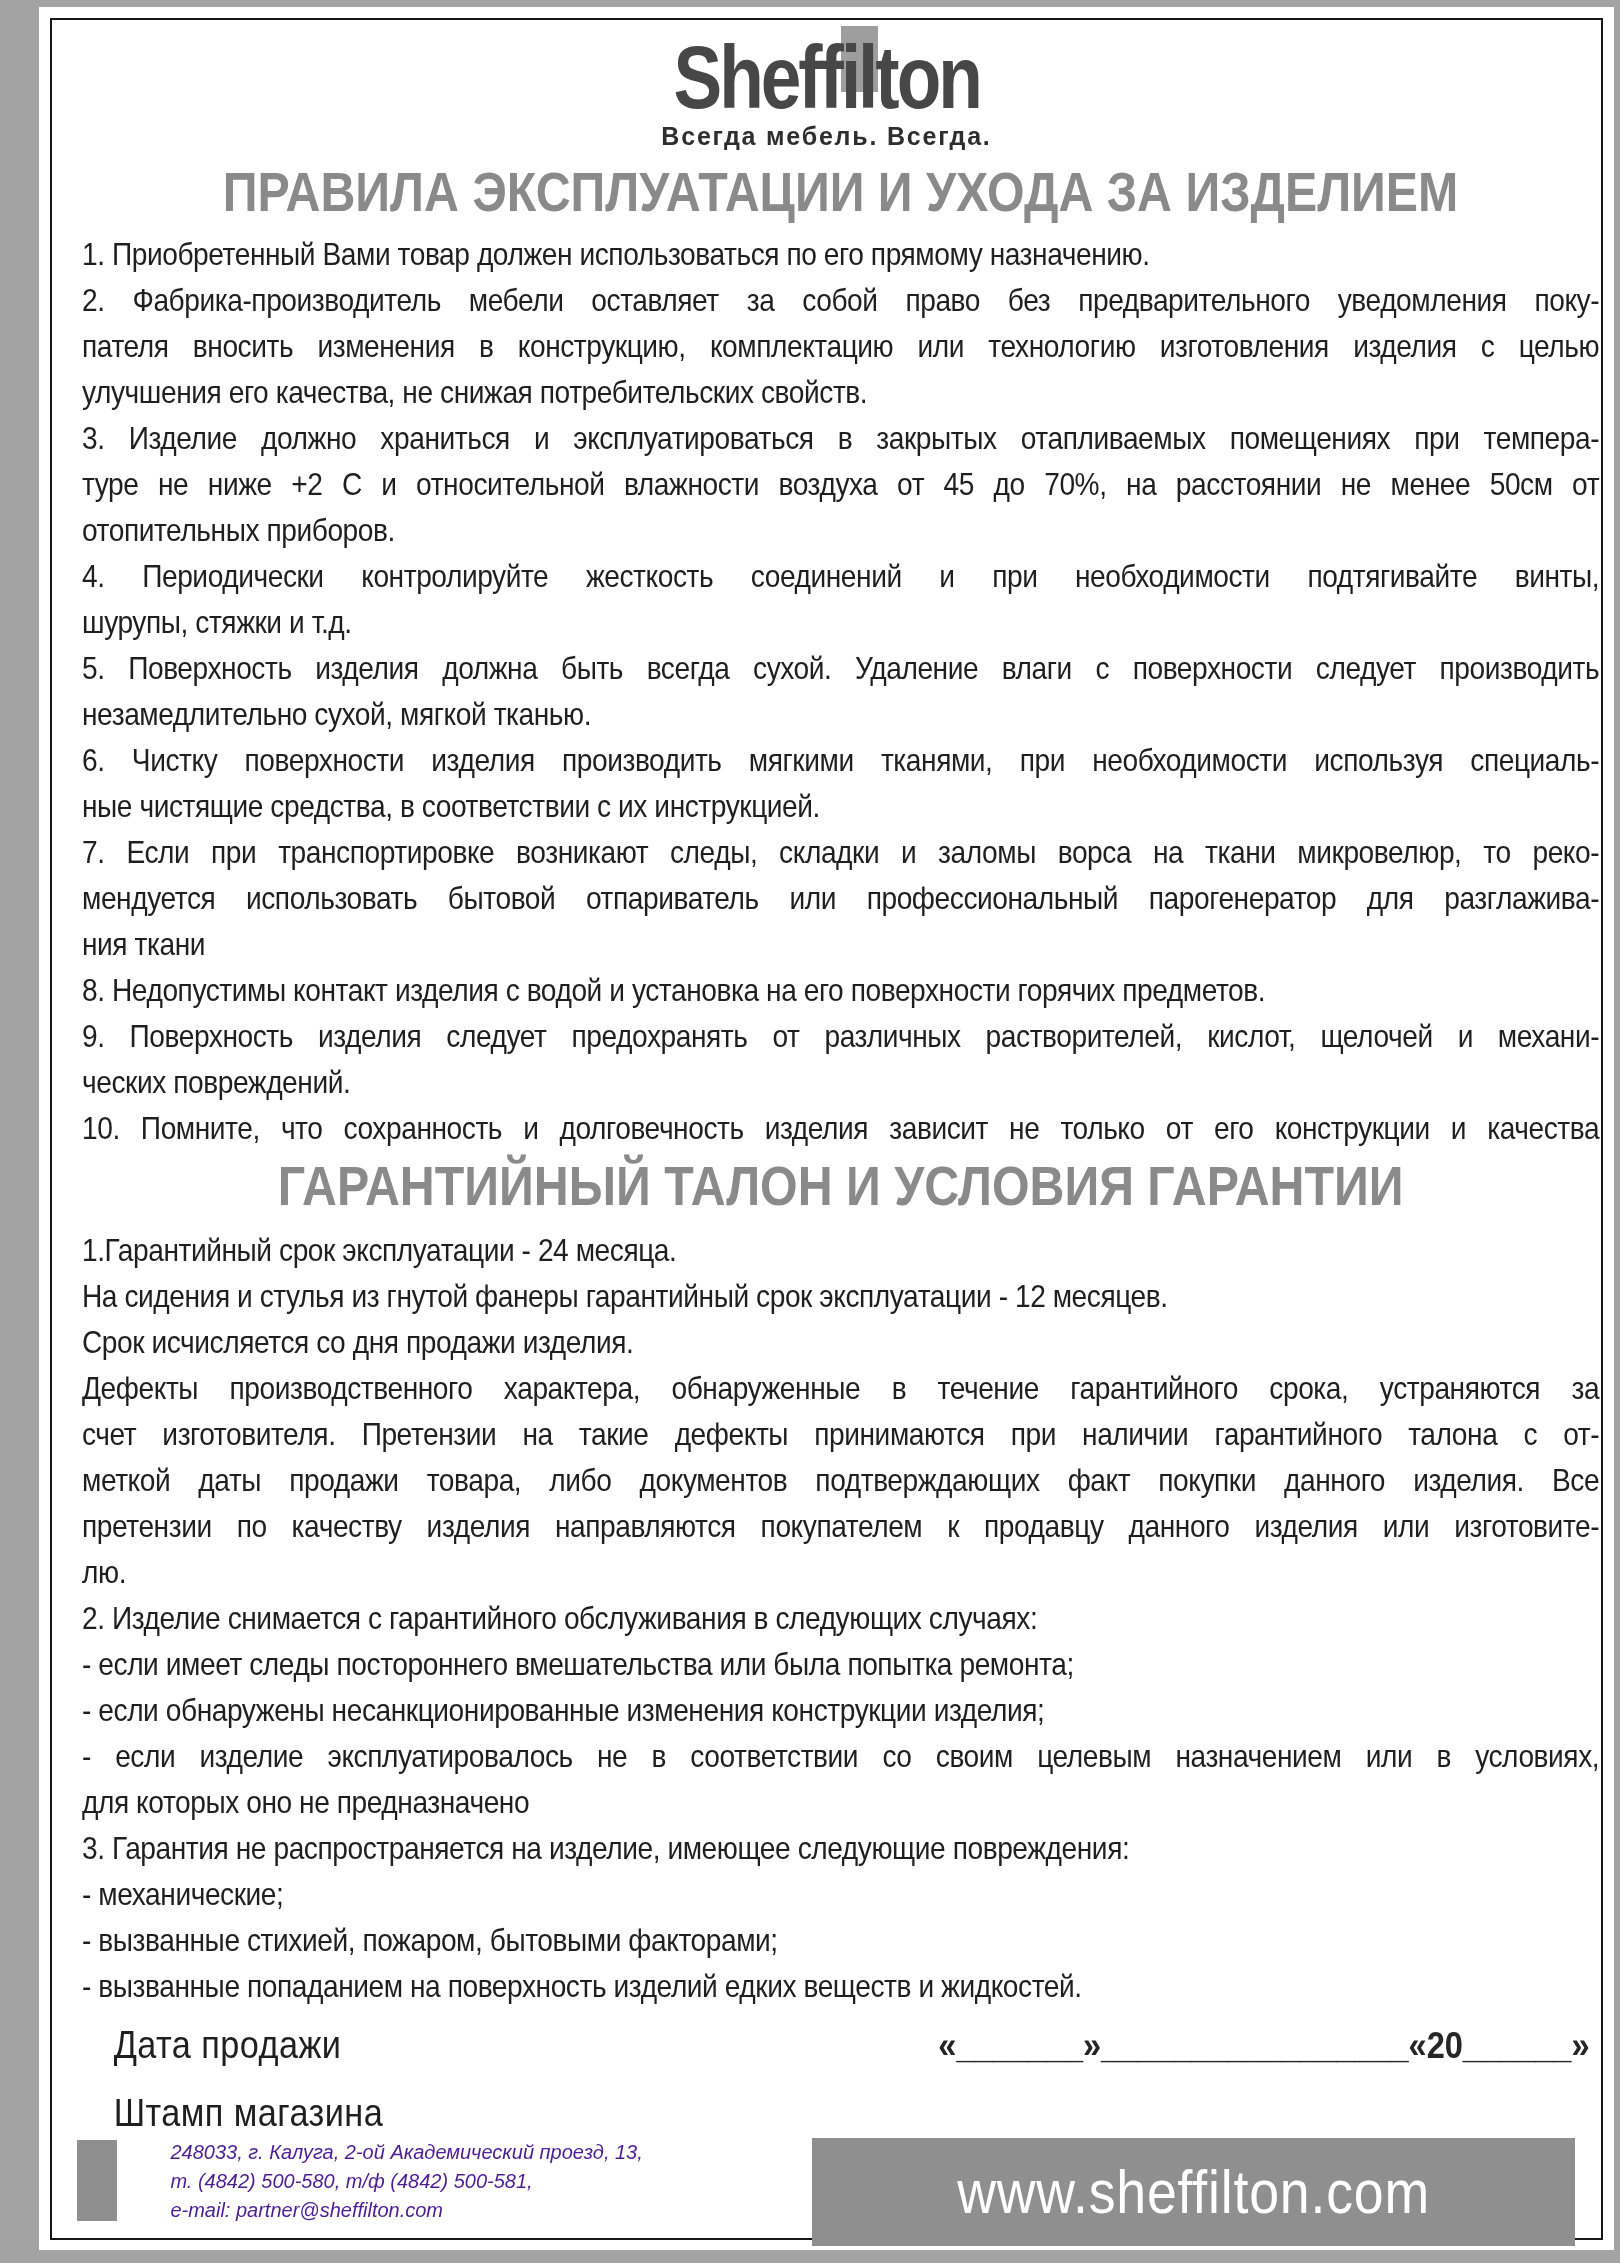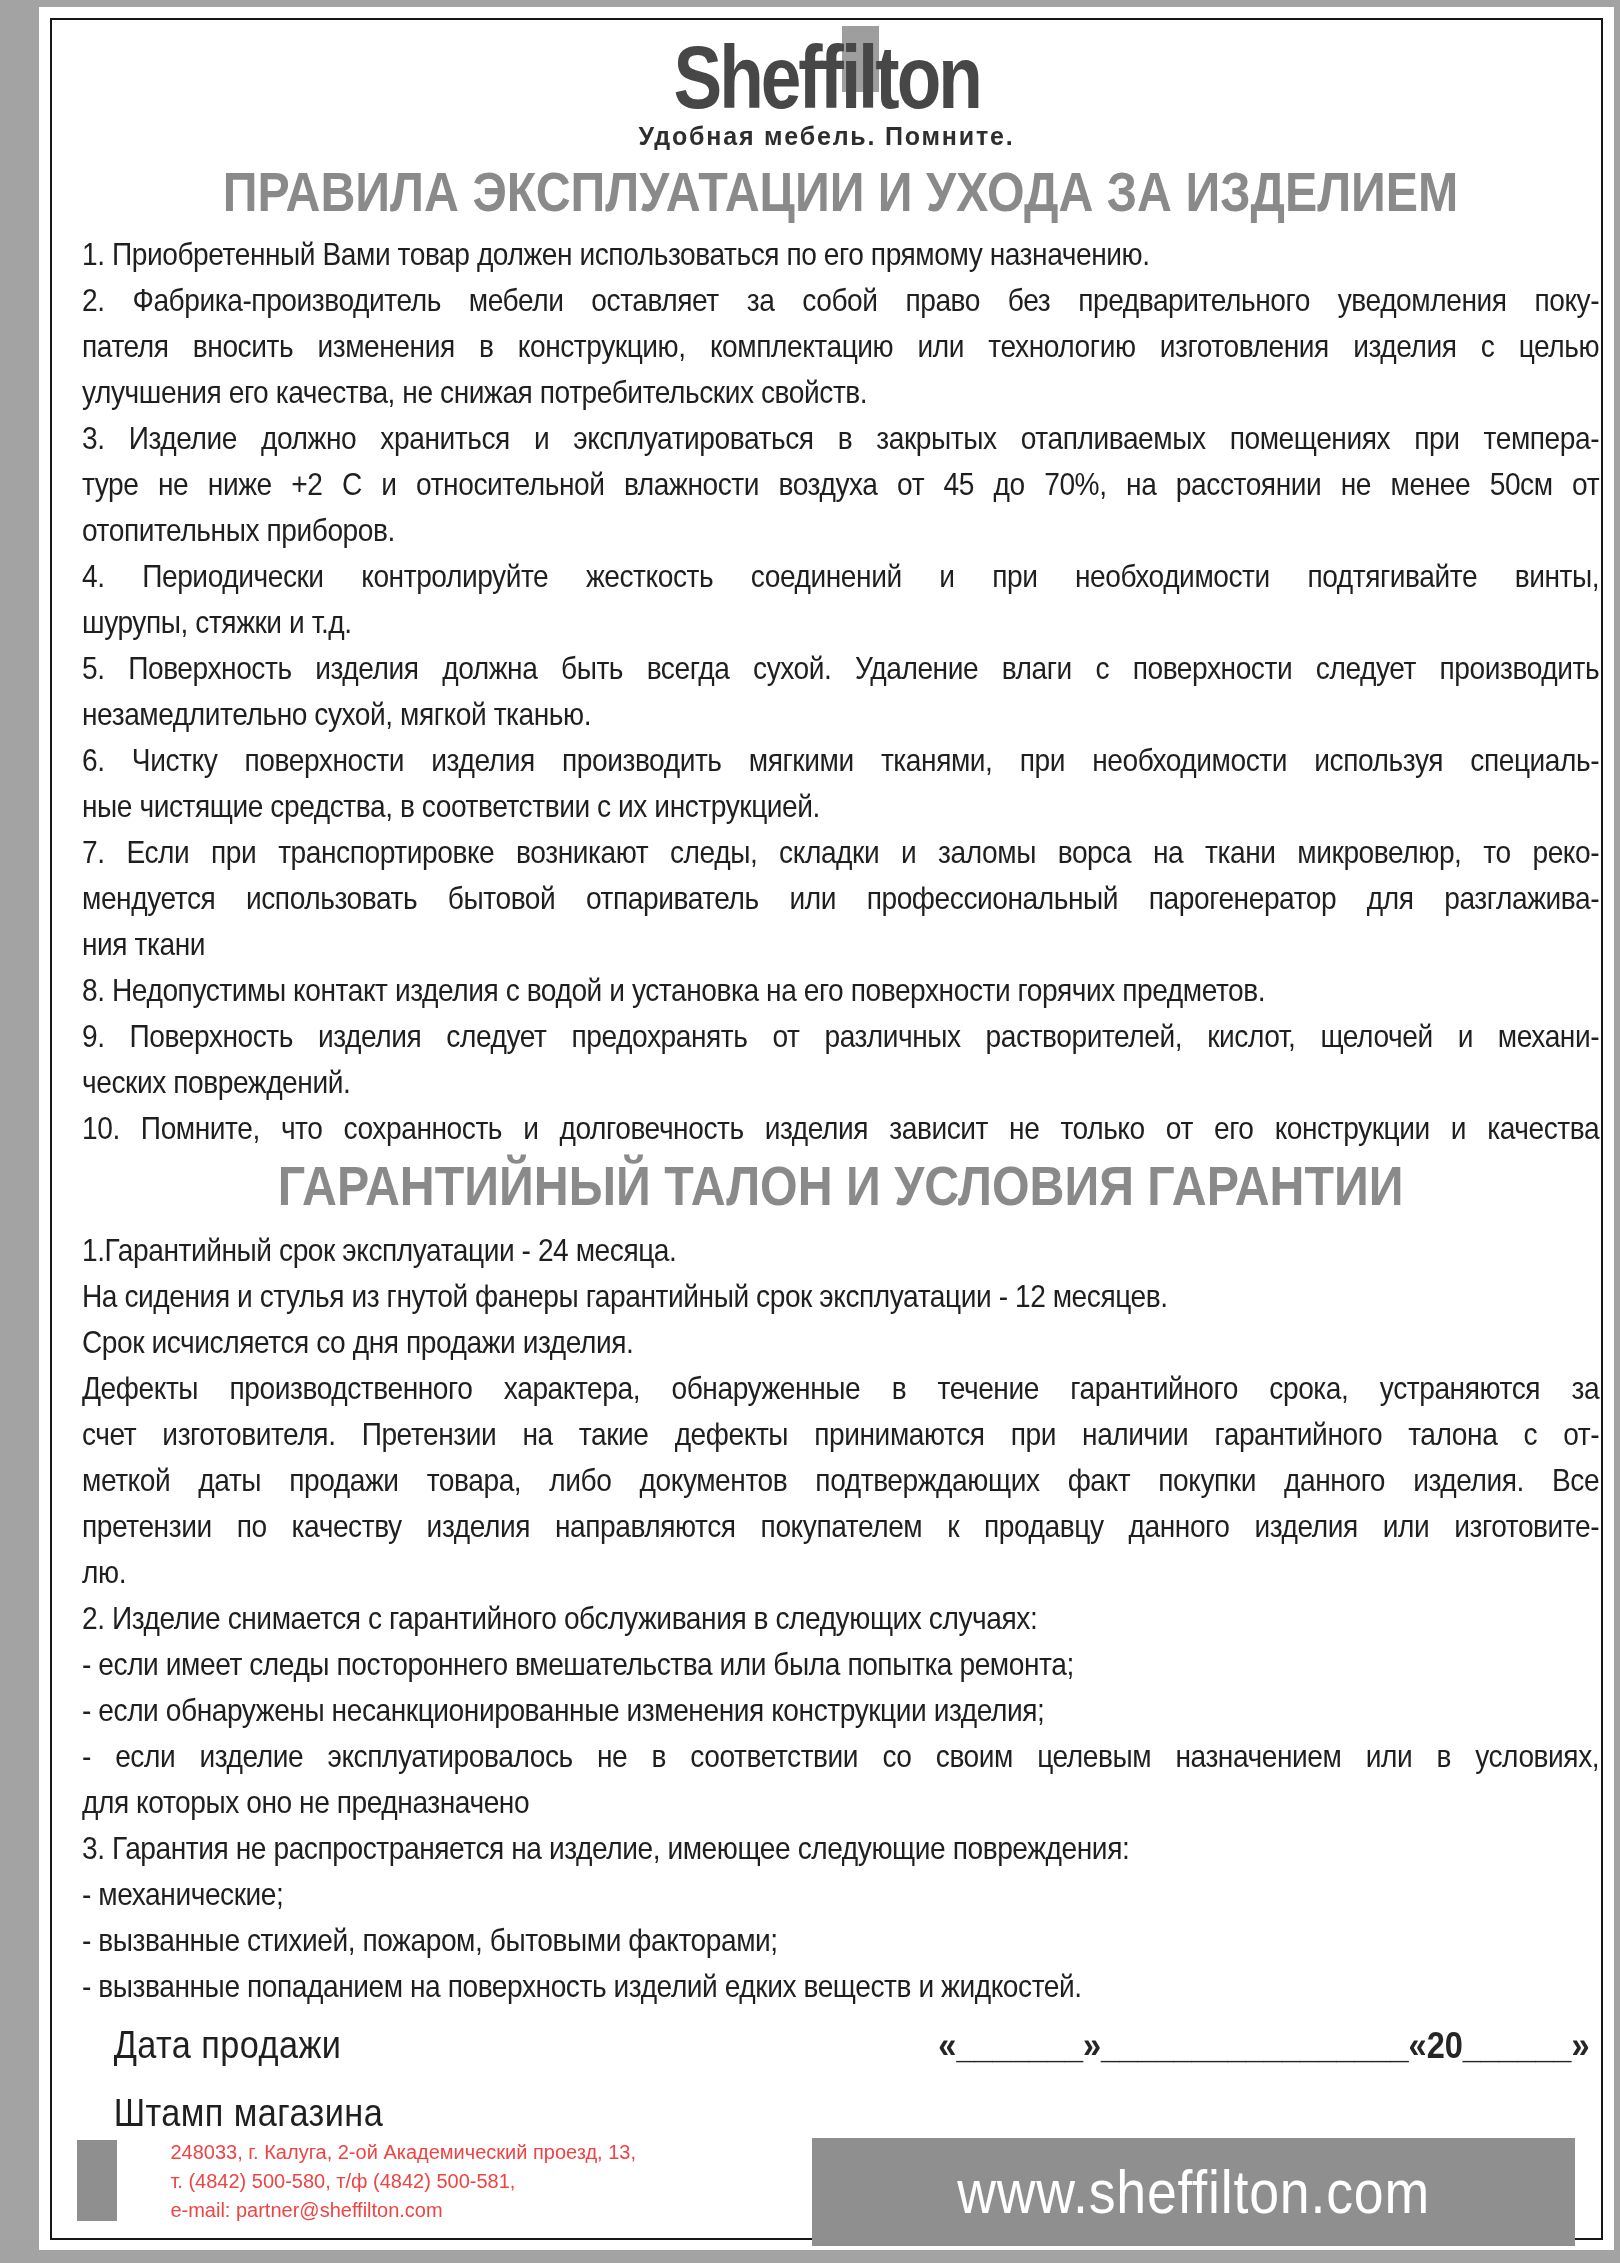--- a/index.html
+++ b/index.html
@@ -44,21 +44,21 @@
     margin-top:14.8px;padding-left:36px;padding-right:11px;
   }
   .date-label{font-size:39px;color:#1f1f1f;letter-spacing:0.5px;}
   .date-blank{font-size:37px;font-weight:bold;color:#262626;letter-spacing:0px;}
   .stamp{margin-top:24px;padding-left:36px;font-size:39px;color:#1f1f1f;letter-spacing:0.5px;}
   
   .footer{position:absolute;left:25px;right:26px;bottom:13px;height:87px;}
   .f-square{position:absolute;left:0;top:1.8px;width:40px;height:81px;background:#8f8f8f;}
   .f-address{
     position:absolute;left:93px;top:0px;
-    font-size:20px;line-height:29px;color:#ef4444;
+    font-size:20px;line-height:29px;color:#4c1d95;font-style:italic;
   }
   .f-address .tline{min-height:29px;}
   .f-banner{
     position:absolute;right:0;top:0;width:763px;height:108px;background:#8f8f8f;
     display:flex;align-items:center;justify-content:center;
   }
   .f-banner span{
     color:#ffffff;font-size:61px;line-height:61px;letter-spacing:0.9px;
     transform:scaleX(0.88);transform-origin:50% 50%;display:inline-block;white-space:nowrap;
   }
@@ -66,21 +66,21 @@
 </head>
 <body>
 
 <div class="paper">
   <div class="frame">
 
     <div class="header">
       <div class="logo-wrap">
         <span class="logo-accent"></span>
         <div class="logo-text">Sheffilton</div>
-        <div class="tagline">Удобная мебель. Помните.</div>
+        <div class="tagline">Всегда мебель. Всегда.</div>
       </div>
     </div>
 
     <div class="squeeze">
       <div class="sec-title">ПРАВИЛА ЭКСПЛУАТАЦИИ И УХОДА ЗА ИЗДЕЛИЕМ</div>
       <div class="lines">
           <div class="tline"><span>1. Приобретенный Вами товар должен использоваться по его прямому назначению.</span></div>
           <div class="tline just"><span>2. Фабрика-производитель мебели оставляет за собой право без предварительного уведомления поку-</span></div>
           <div class="tline just"><span>пателя вносить изменения в конструкцию, комплектацию или технологию изготовления изделия с целью</span></div>
           <div class="tline"><span>улучшения его качества, не снижая потребительских свойств.</span></div>

